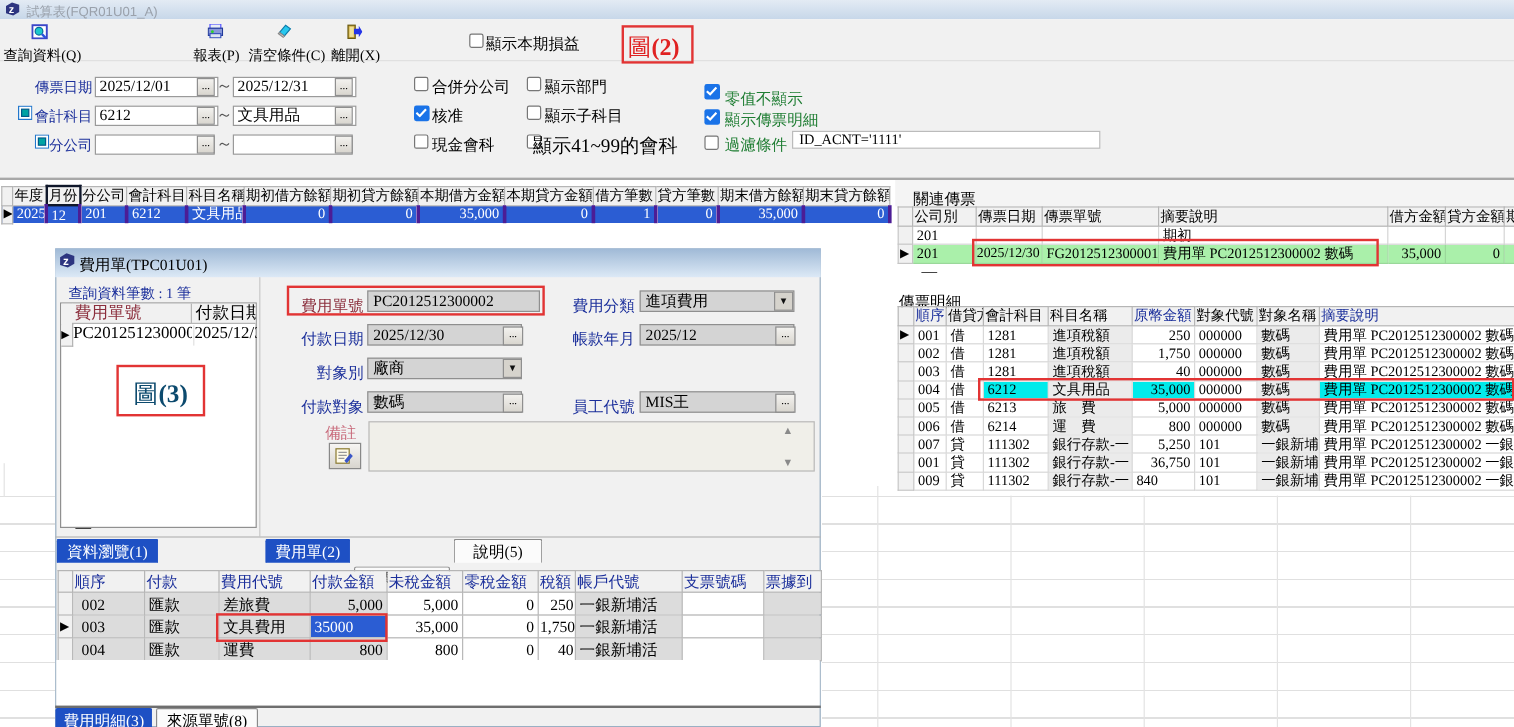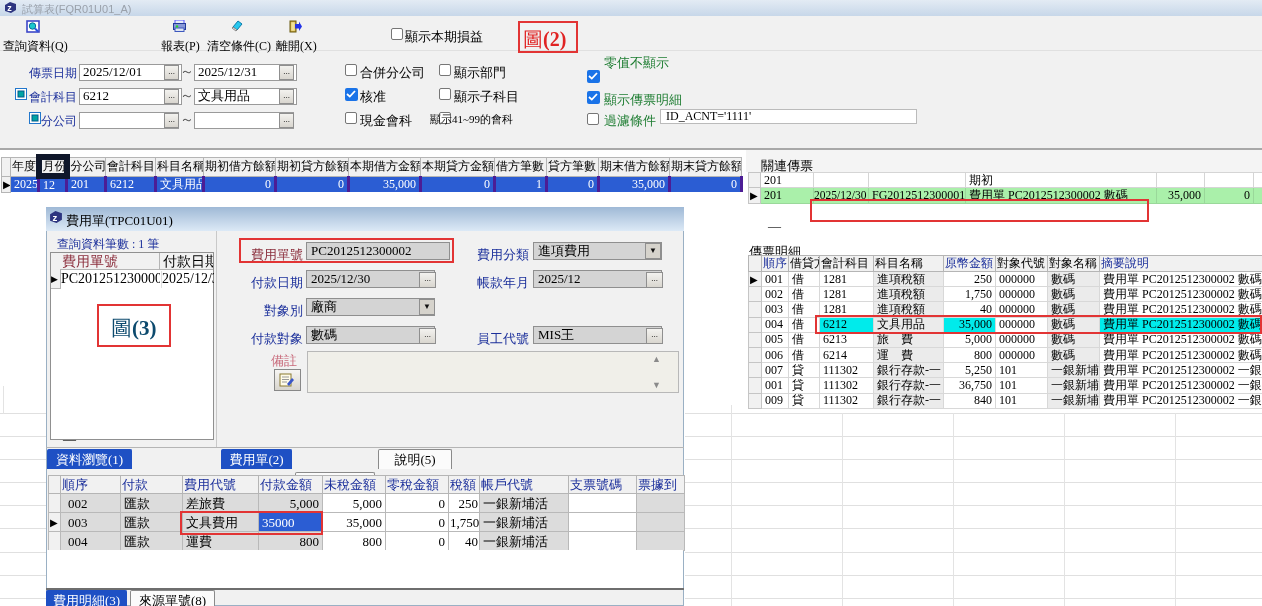--- a/index.html
+++ b/index.html
@@ -138,28 +138,28 @@
   </div>
 <div class="abs" style="left:360px;top:88px;font-size:13px">核准</div>
 <div class="cb" style="left:345px;top:112px"></div>
 <div class="abs" style="left:360px;top:112px;font-size:13px">現金會科</div>
 
 <div class="cb" style="left:439px;top:64px"></div>
 <div class="abs" style="left:454px;top:64px;font-size:13px">顯示部門</div>
 <div class="cb" style="left:439px;top:88px"></div>
 <div class="abs" style="left:454px;top:88px;font-size:13px">顯示子科目</div>
 <div class="cb" style="left:439px;top:112px"></div>
-<div class="abs" style="left:430px;top:112px;font-size:11px">顯示41~99的會科</div>
+<div class="abs" style="left:444px;top:112px;font-size:16px">顯示41~99的會科</div>
 
 <div class="cbc" style="left:587px;top:70px">
     <svg width="10" height="8" viewBox="0 0 10 8">
       <path d="M1 4 L3.8 6.6 L9 1" stroke="#fff" stroke-width="1.8" fill="none"></path>
     </svg>
   </div>
-<div class="abs grn" style="left:604px;top:54px;font-size:13px">零值不顯示</div>
+<div class="abs grn" style="left:604px;top:74px;font-size:13px">零值不顯示</div>
 <div class="cbc" style="left:587px;top:91px">
     <svg width="10" height="8" viewBox="0 0 10 8">
       <path d="M1 4 L3.8 6.6 L9 1" stroke="#fff" stroke-width="1.8" fill="none"></path>
     </svg>
   </div>
 <div class="abs grn" style="left:604px;top:91px;font-size:13px">顯示傳票明細</div>
 <div class="cb" style="left:587px;top:113px"></div>
 <div class="abs grn" style="left:604px;top:112px;font-size:13px">過濾條件</div>
 <div class="in" style="left:660px;top:109px;width:250px;height:13px;border-color:#bbb;font-size:12px;line-height:13px;padding-left:5px">ID_ACNT='1111'</div>
 
@@ -177,21 +177,21 @@
       <col style="width:74px">
       <col style="width:52px">
       <col style="width:52px">
       <col style="width:71px">
       <col style="width:72px">
     </colgroup>
 <tbody>
       <tr class="hd" style="height:16px;background:#f1f1f1">
 <td style="border:1px solid #b5b5b5"></td>
 <td style="border:1px solid #b5b5b5">年度</td>
-        <td style="border:6px solid #0f172a">月份</td>
+        <td style="border:2px solid #0f172a">月份</td>
 <td style="border:1px solid #b5b5b5">分公司</td>
         <td style="border:1px solid #b5b5b5">會計科目</td>
 <td style="border:1px solid #b5b5b5">科目名稱</td>
         <td style="border:1px solid #b5b5b5">期初借方餘額</td>
 <td style="border:1px solid #b5b5b5">期初貸方餘額</td>
         <td style="border:1px solid #b5b5b5">本期借方金額</td>
 <td style="border:1px solid #b5b5b5">本期貸方金額</td>
         <td style="border:1px solid #b5b5b5">借方筆數</td>
 <td style="border:1px solid #b5b5b5">貸方筆數</td>
         <td style="border:1px solid #b5b5b5">期末借方餘額</td>
@@ -223,20 +223,30 @@
       <col style="width:12px">
       <col style="width:53px">
       <col style="width:55px">
       <col style="width:97px">
       <col style="width:191px">
       <col style="width:48px">
       <col style="width:49px">
       <col style="width:9px">
     </colgroup>
 <tbody>
+      <tr class="hd" style="height:16px;background:#f1f1f1">
+<td style="border:1px solid #b5b5b5"></td>
+<td style="border:1px solid #b5b5b5">公司別</td>
+        <td style="border:1px solid #b5b5b5">傳票日期</td>
+<td style="border:1px solid #b5b5b5">傳票單號</td>
+        <td style="border:1px solid #b5b5b5">摘要說明</td>
+<td style="border:1px solid #b5b5b5">借方金額</td>
+        <td style="border:1px solid #b5b5b5">貸方金額</td>
+<td style="border:1px solid #b5b5b5">期</td>
+      </tr>
 <tr style="height:15px">
 <td style="background:#f1f1f1;border:1px solid #c5c5c5"></td>
 <td style="border:1px solid #d5d5d5">201</td>
         <td style="border:1px solid #d5d5d5"></td>
 <td style="border:1px solid #d5d5d5"></td>
         <td style="border:1px solid #d5d5d5">期初</td>
 <td style="border:1px solid #d5d5d5"></td>
         <td style="border:1px solid #d5d5d5"></td>
 <td style="border:1px solid #d5d5d5"></td>
       </tr>
@@ -366,21 +376,21 @@
         <td>101</td>
         <td class="rnm">一銀新埔</td>
         <td>費用單 PC2012512300002 一銀新</td>
       </tr>
 <tr style="height:15.2px">
         <td class="rind"></td>
         <td>009</td>
         <td>貸</td>
         <td>111302</td>
         <td class="rnm">銀行存款-一</td>
-<td style="text-align:right">840</td>
+<td style="text-align:left">840</td>
         <td>101</td>
         <td class="rnm">一銀新埔</td>
         <td>費用單 PC2012512300002 一銀新</td>
       </tr>
 </tbody>
   </table>
 <div class="redbox" style="left:810px;top:199px;width:339px;height:23px"></div>
 <div class="redbox" style="left:815px;top:315px;width:447px;height:19px"></div>
 
 <div class="abs" style="left:46px;top:207px;width:638px;height:399px;background:#f1f1f1;border:1px solid #9ab0c4;box-sizing:border-box"></div>

